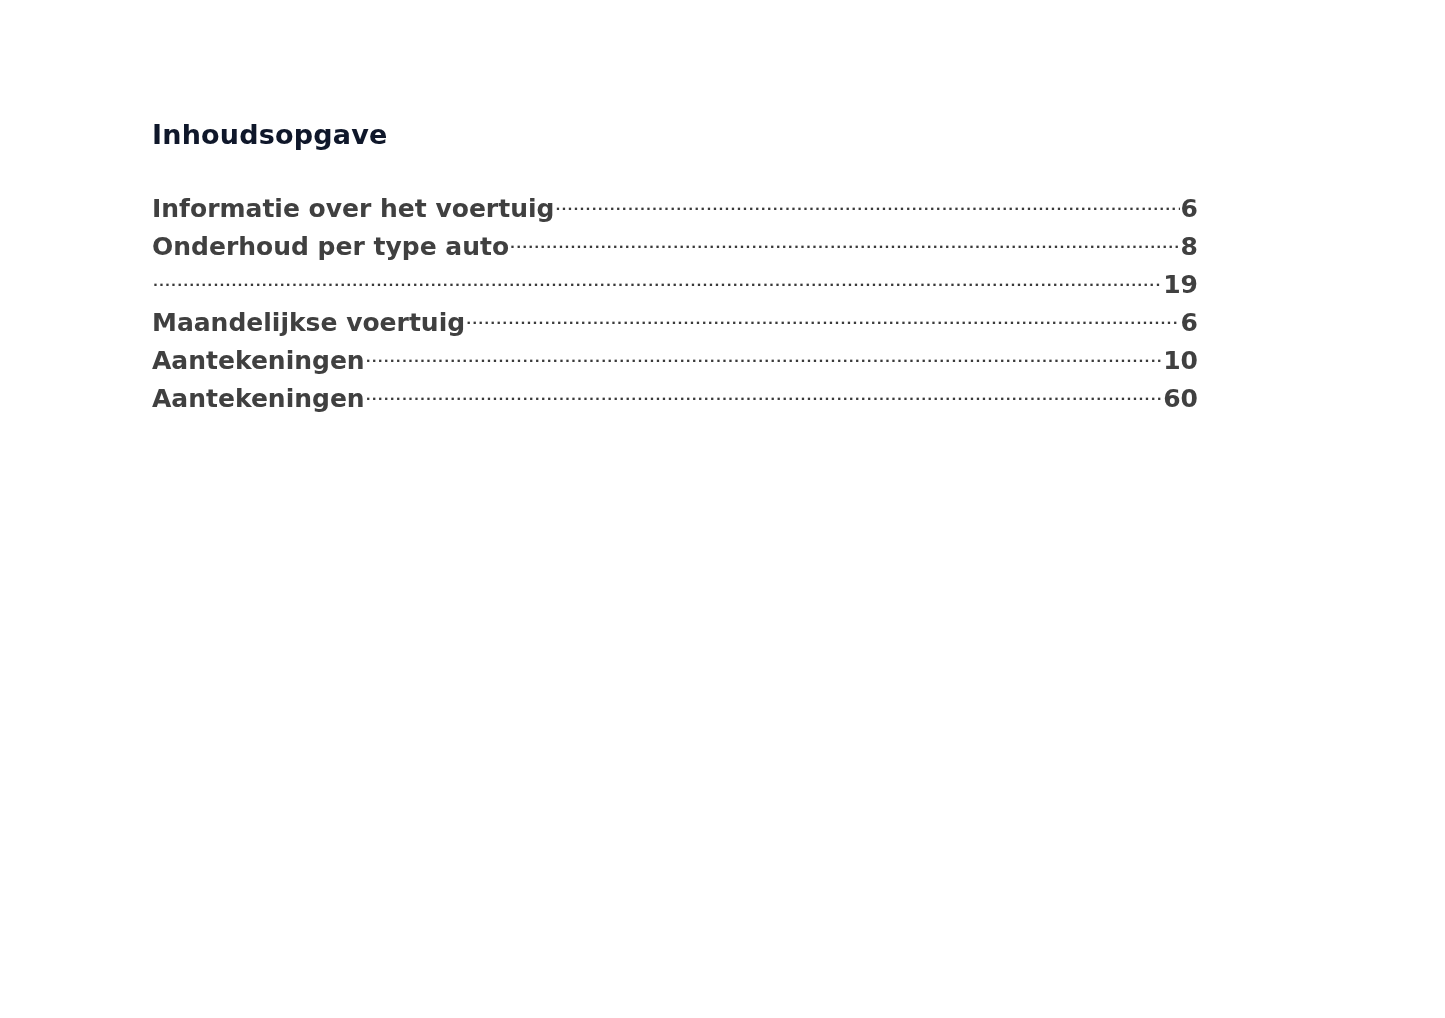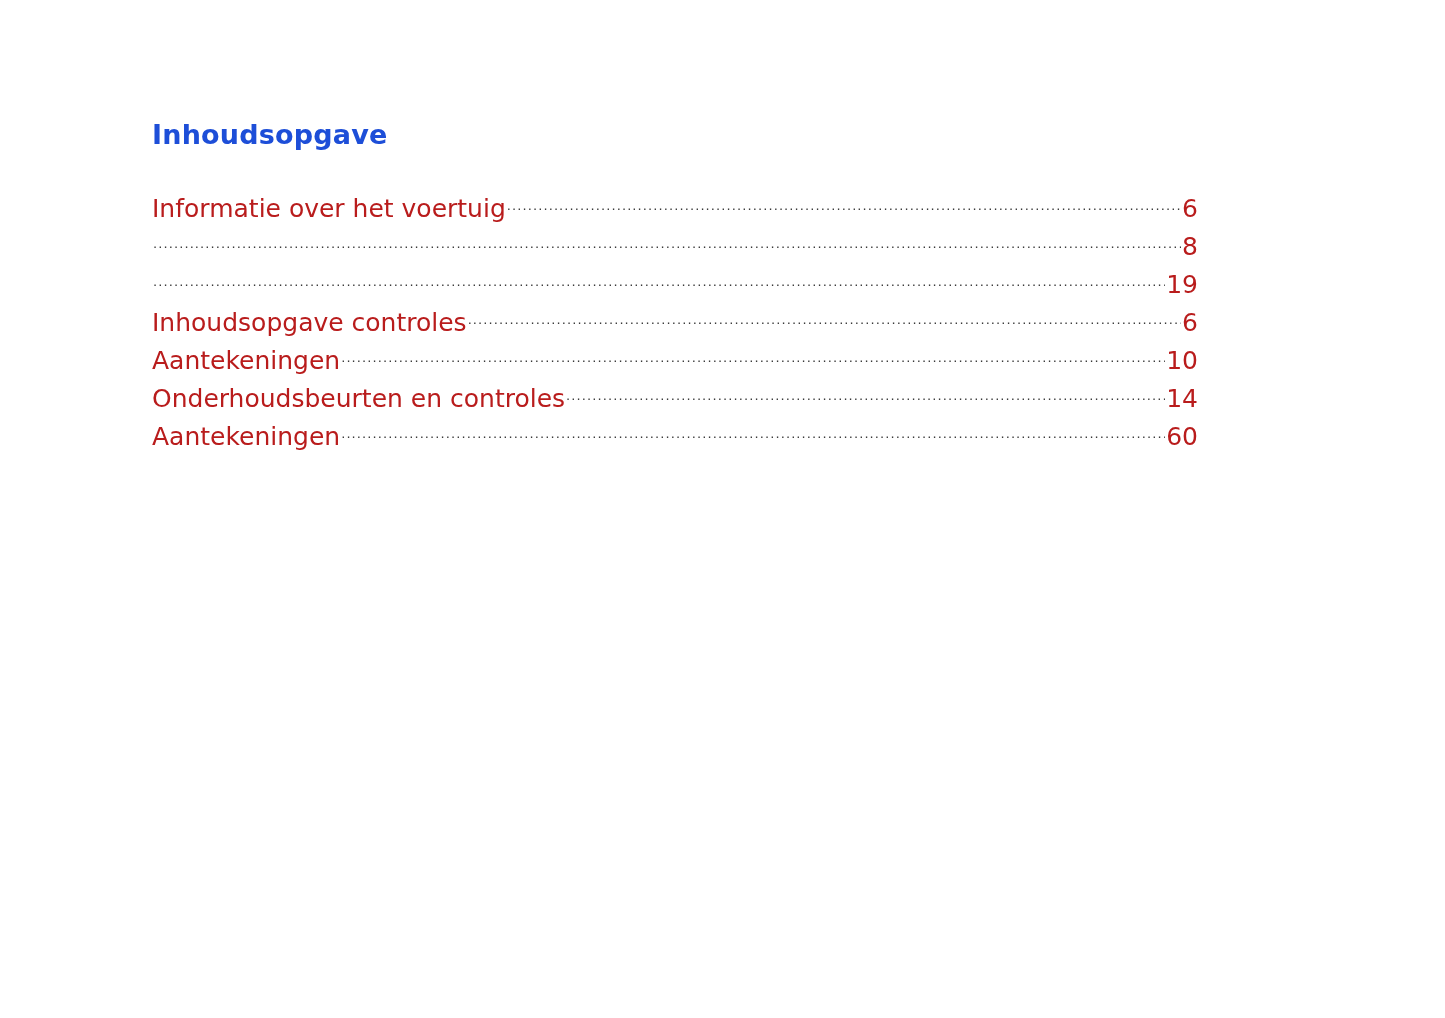--- a/index.html
+++ b/index.html
@@ -25,34 +25,35 @@
     left: 152px;
     top: 118px;
     width: 1046px;
   }
   .toc-title {
     font-size: 27px;
     font-weight: bold;
     letter-spacing: 0.2px;
     line-height: 34px;
     margin: 0 0 38px 0;
-    color: #1d4ed8;
+    color: #0f172a;
   }
   .toc-list {
     list-style: none;
     margin: 0;
     padding: 0;
   }
   .toc-entry {
     display: flex;
     align-items: flex-end;
     font-size: 25px;
     line-height: 38px;
-    color: #b91c1c;
+    color: #404040;
     white-space: nowrap;
+    font-weight: bold;
   }
   .toc-label {
     flex: 0 0 auto;
   }
   .toc-leader {
     flex: 1 1 auto;
     overflow: hidden;
     margin: 0 1px;
     position: relative;
     bottom: 3px;
@@ -77,41 +78,37 @@
 <div class="page">
   <div class="content">
     <h1 class="toc-title">Inhoudsopgave</h1>
     <ul class="toc-list">
       <li class="toc-entry">
         <span class="toc-label">Informatie over het voertuig</span>
         <span class="toc-leader"></span>
         <span class="toc-page">6</span>
       </li>
       <li class="toc-entry">
+        <span class="toc-label">Onderhoud per type auto</span>
         <span class="toc-leader"></span>
         <span class="toc-page">8</span>
       </li>
       <li class="toc-entry">
         <span class="toc-leader"></span>
         <span class="toc-page">19</span>
       </li>
       <li class="toc-entry">
-        <span class="toc-label">Inhoudsopgave controles</span>
+        <span class="toc-label">Maandelijkse voertuig</span>
         <span class="toc-leader"></span>
         <span class="toc-page">6</span>
       </li>
       <li class="toc-entry">
         <span class="toc-label">Aantekeningen</span>
         <span class="toc-leader"></span>
         <span class="toc-page">10</span>
-      </li>
-      <li class="toc-entry">
-        <span class="toc-label">Onderhoudsbeurten en controles</span>
-        <span class="toc-leader"></span>
-        <span class="toc-page">14</span>
       </li>
       <li class="toc-entry">
         <span class="toc-label">Aantekeningen</span>
         <span class="toc-leader"></span>
         <span class="toc-page">60</span>
       </li>
     </ul>
   </div>
 </div>
 

